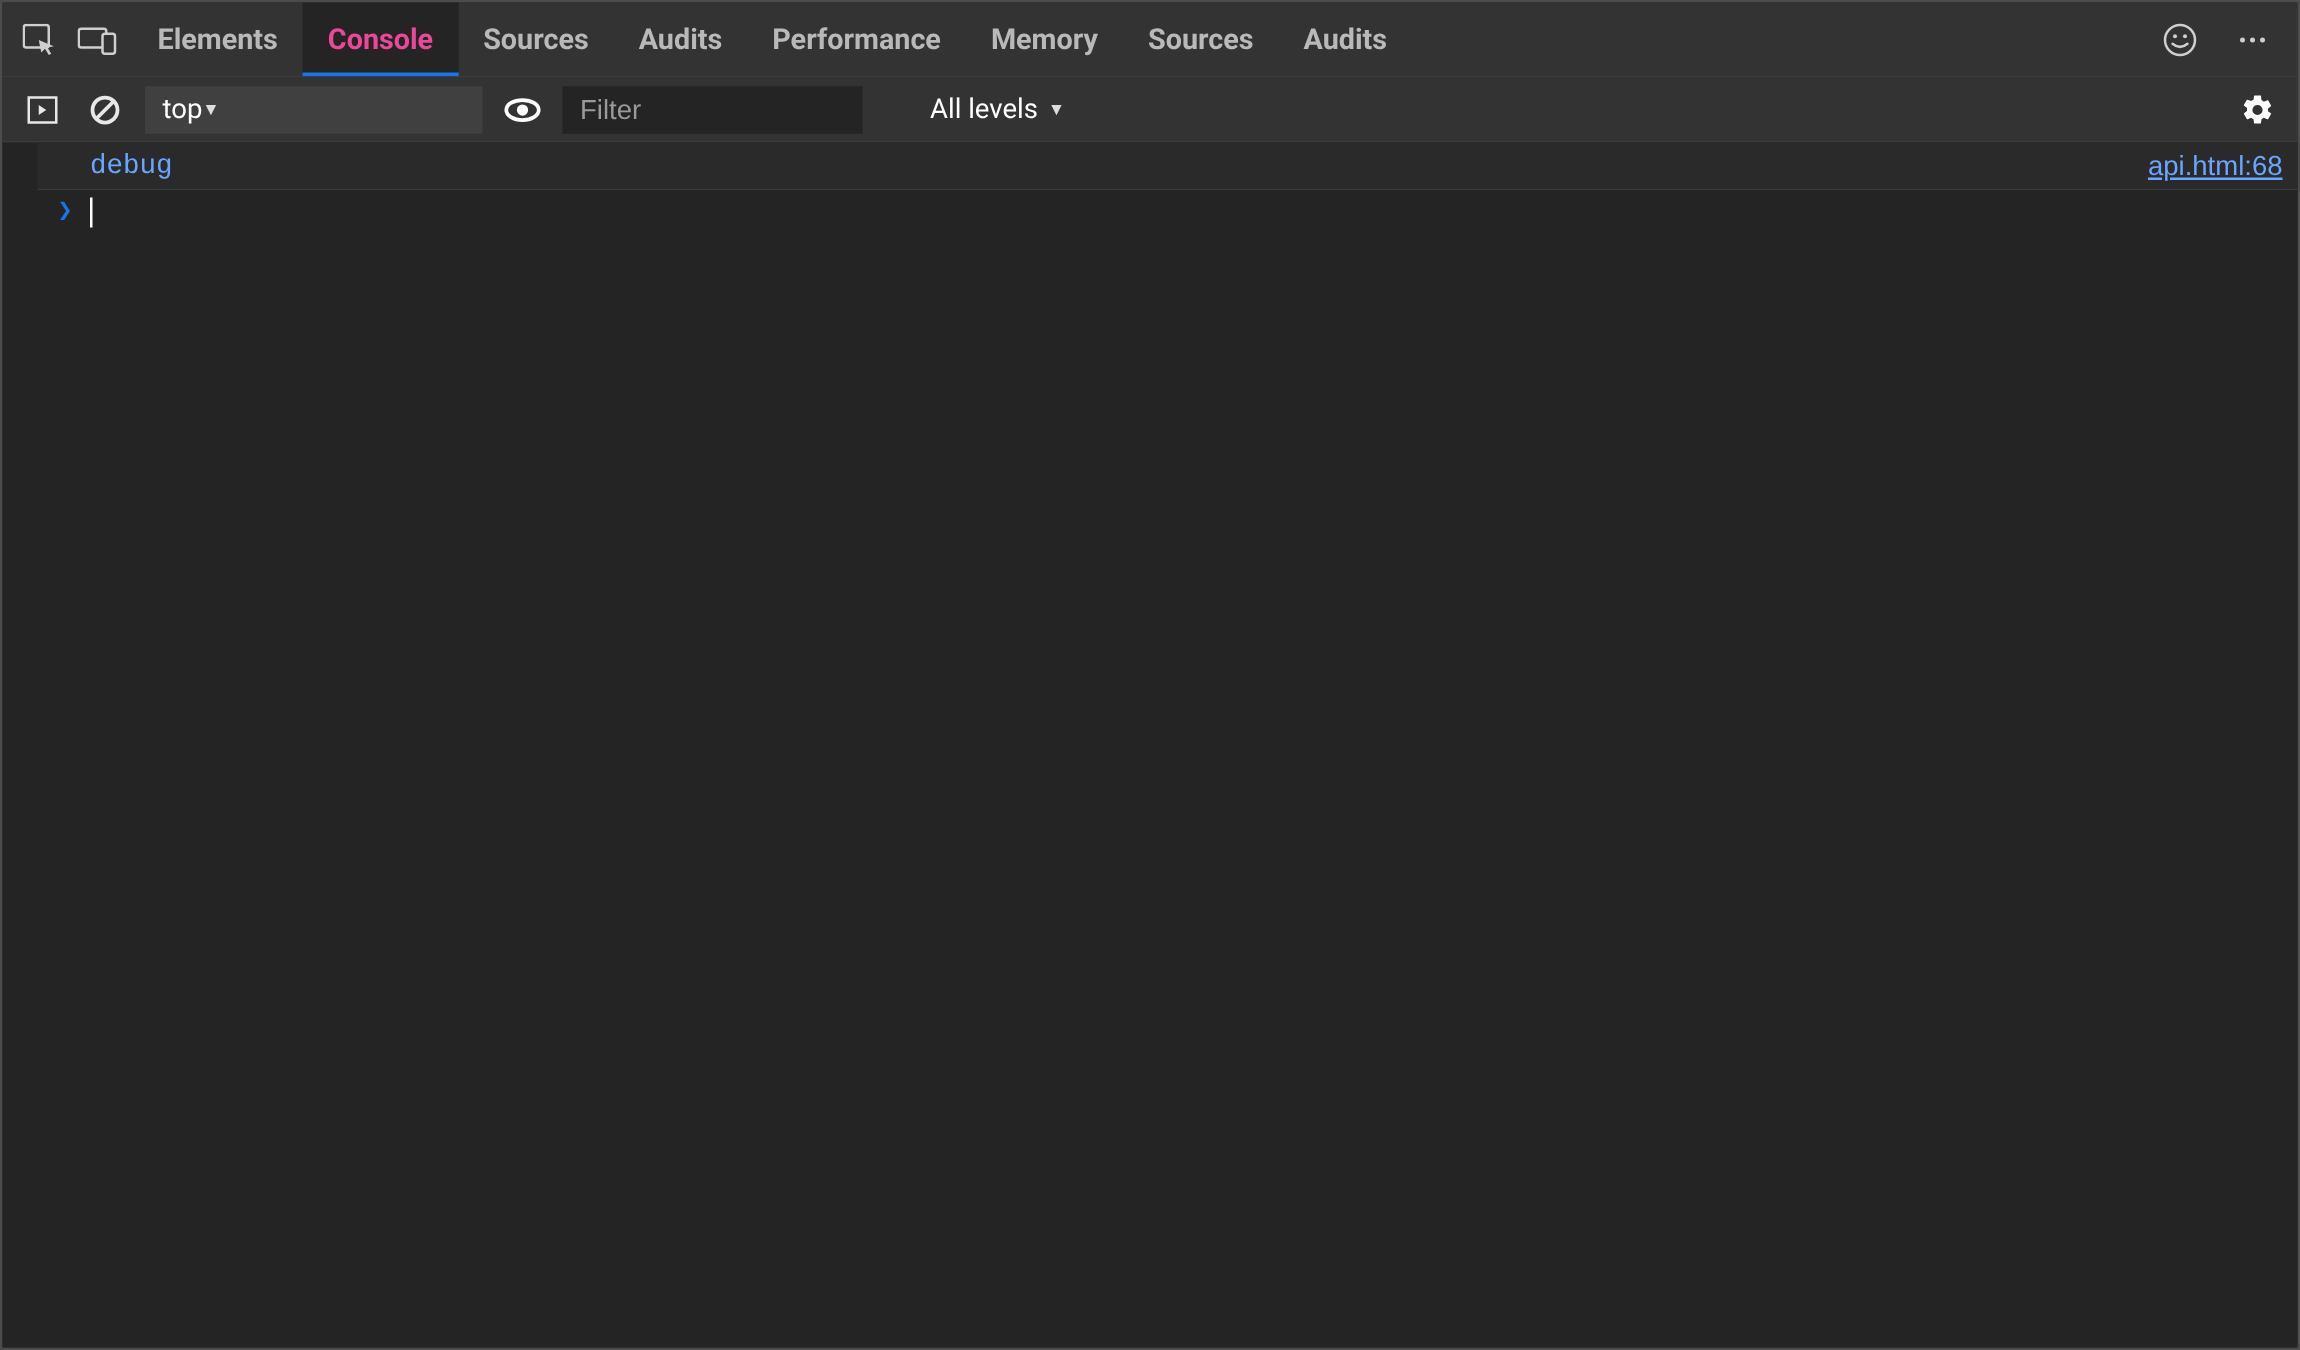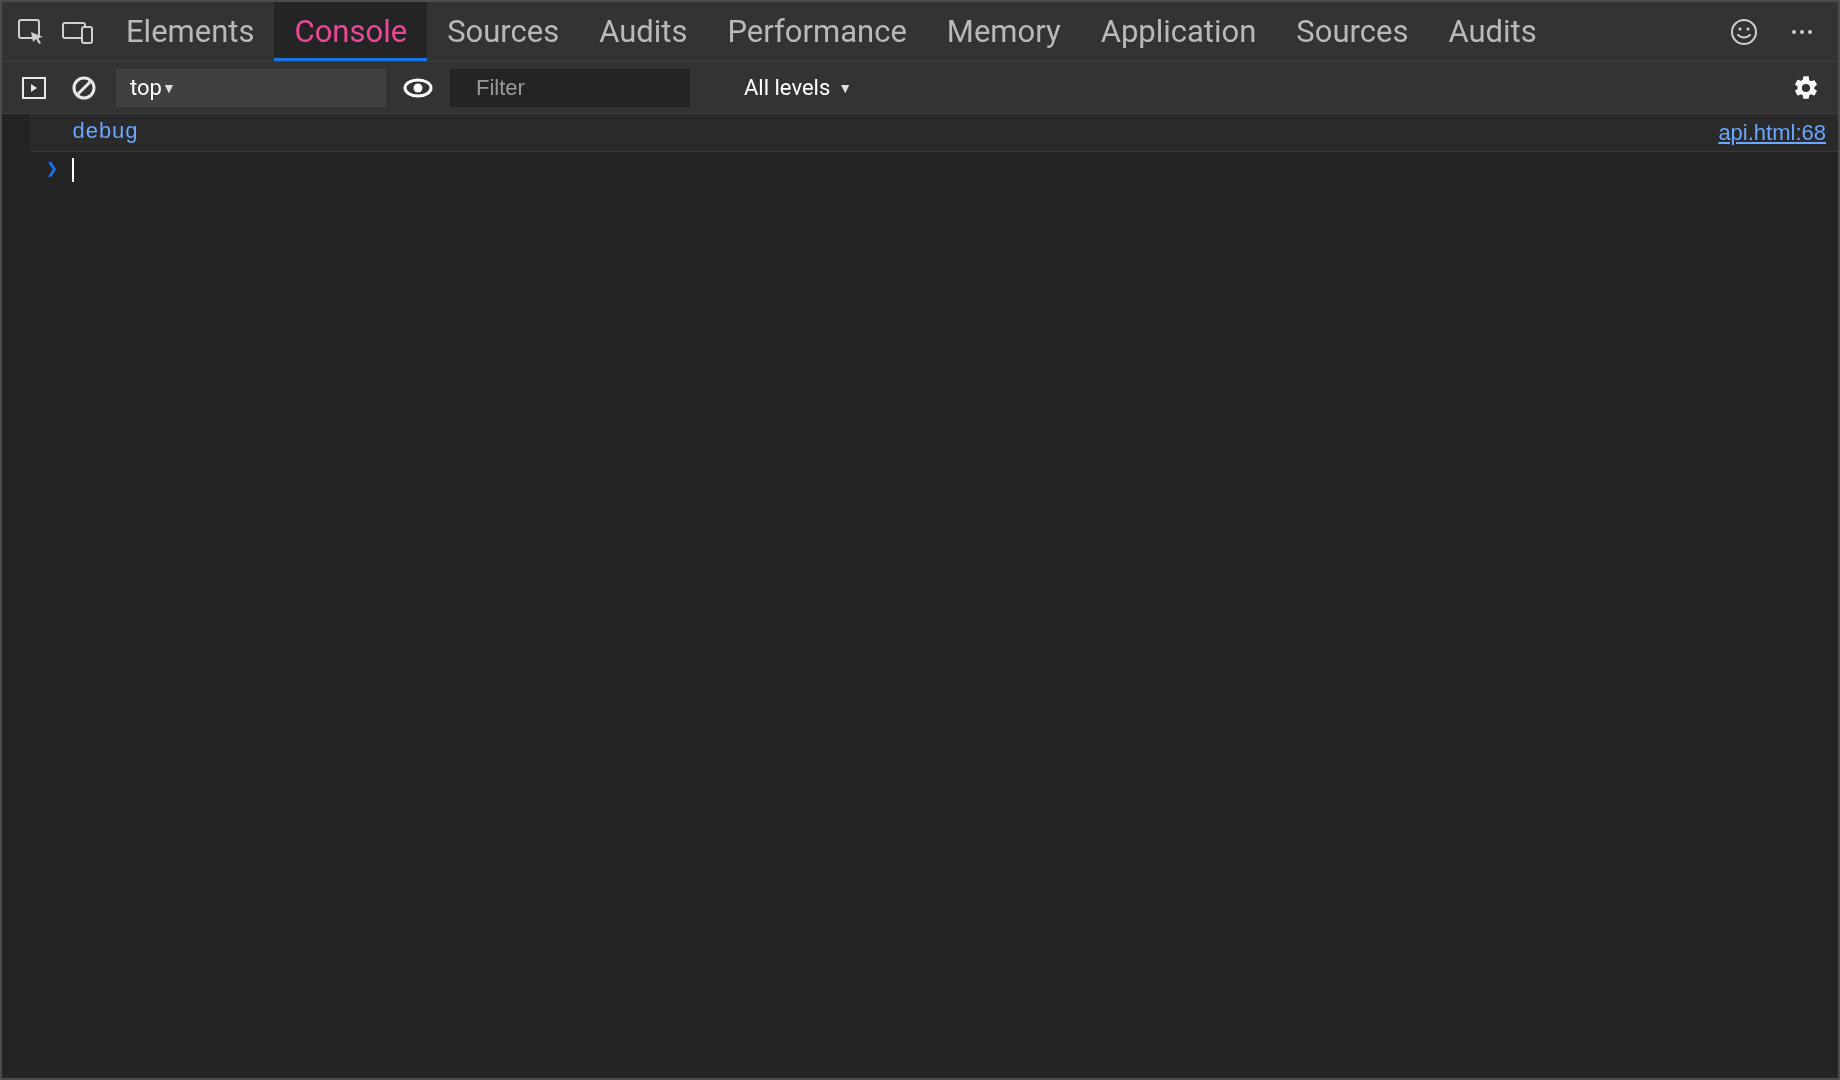--- a/index.html
+++ b/index.html
@@ -35,25 +35,26 @@
 }
 .tabbar .tabs {
   display: flex;
   align-items: stretch;
   height: 100%;
 }
 .tab {
   display: flex;
   align-items: center;
   padding: 0 20px;
-  font-size: 31px;
+  font-size: 23px;
   color: #b9b9b9;
   cursor: pointer;
   position: relative;
   user-select: none;
+  font-weight: bold;
 }
 .tab.active {
   background: #242424;
   color: #ec4899;
 }
 .tab.active::after {
   content: "";
   position: absolute;
   left: 0; right: 0; bottom: 0;
   height: 3px;
@@ -94,21 +95,21 @@
   background: #404040;
   color: #ffffff;
   font-size: 22px;
   cursor: pointer;
   user-select: none;
 }
 .ctx-select .caret { font-size: 14px; color: #dddddd; }
 .filter-input {
   width: 240px;
   height: 38px;
-  padding: 0 26px;
+  padding: 0 14px;
   background: #242424;
   border: none;
   color: #e8e8e8;
   font-size: 22px;
   outline: none;
 }
 .filter-input::placeholder { color: #9a9a9a; }
 .levels-select {
   display: flex;
   align-items: center;
@@ -193,21 +194,20 @@
         </svg>
       </span>
     </div>
     <div class="tabs">
       <div class="tab">Elements</div>
       <div class="tab active">Console</div>
       <div class="tab">Sources</div>
       <div class="tab">Audits</div>
       <div class="tab">Performance</div>
       <div class="tab">Memory</div>
-      <div class="tab">Application</div>
       <div class="tab">Sources</div>
       <div class="tab">Audits</div>
     </div>
     <div class="spacer"></div>
     <div class="right-icons">
       <span class="icon-btn">
         <svg width="28" height="28" viewBox="0 0 28 28">
           <circle cx="14" cy="14" r="12" fill="none" stroke="#cfcfcf" stroke-width="2"></circle>
           <circle cx="10" cy="11" r="1.6" fill="#cfcfcf"></circle>
           <circle cx="18" cy="11" r="1.6" fill="#cfcfcf"></circle>

